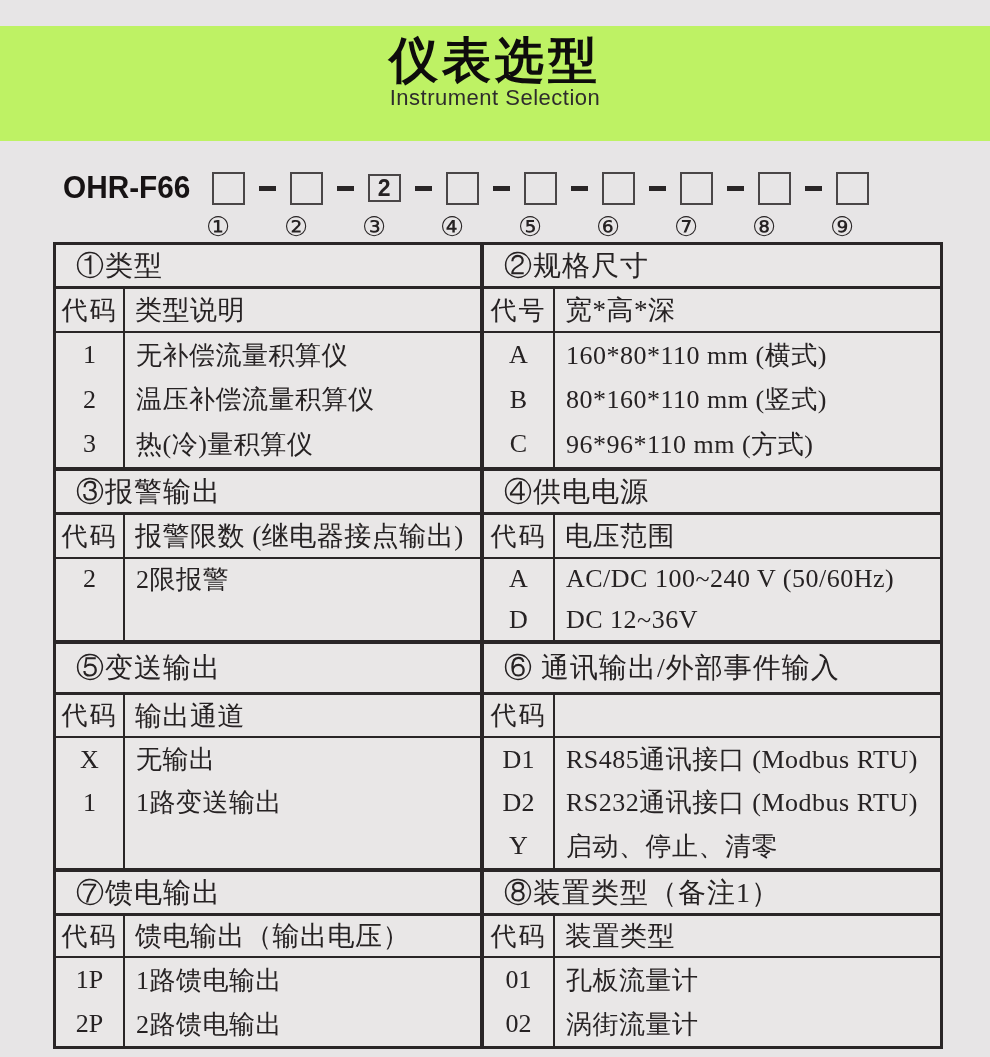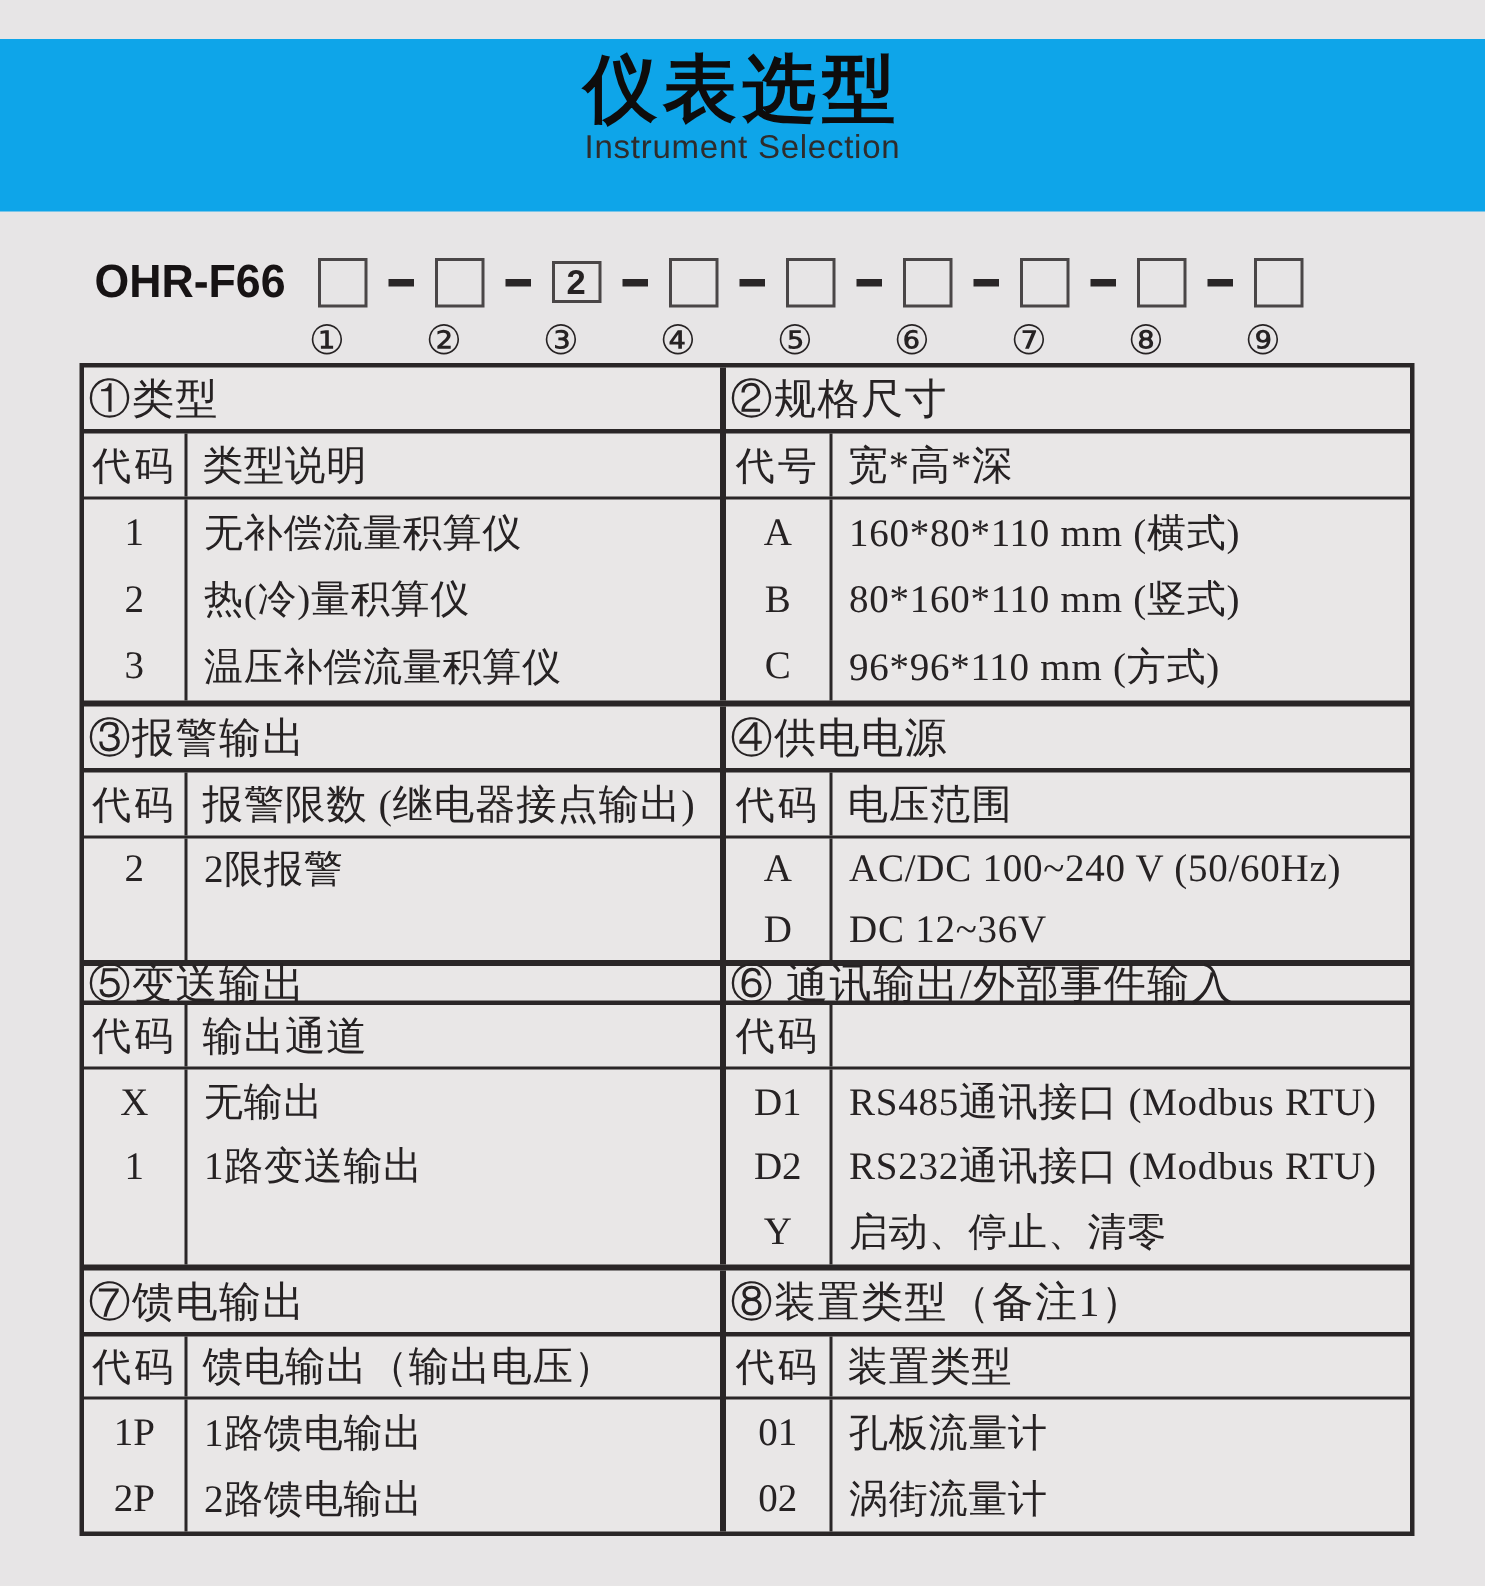--- a/index.html
+++ b/index.html
@@ -8,21 +8,21 @@
     position:relative;
     background:#e7e5e6;
     overflow:hidden;
     font-family:"Liberation Serif","DejaVu Serif",serif;
     color:#262223;
   }
 
   
   .banner {
     position:absolute; left:0; top:26px; width:990px; height:115px;
-    background:#0ea5e9; text-align:center;
+    background:#bef264; text-align:center;
   }
   .banner h1 {
     padding-top:8px;
     font-family:"Liberation Sans","DejaVu Sans",sans-serif;
     font-size:49px; font-weight:800; letter-spacing:4px; color:#0e0c0c;
     line-height:1.1;
   }
   .banner .sub {
     font-family:"Liberation Sans","DejaVu Sans",sans-serif;
     font-size:22px; font-weight:400; letter-spacing:0.5px; color:#2e2c2c;
@@ -65,24 +65,24 @@
     position:absolute; left:53px; top:242px; width:890px;
     border:3px solid #2a2627; background:#e9e7e7;
   }
   .section { border-top:4px solid #2a2627; }
   .section:first-child { border-top:none; }
   .sec-row { display:flex; }
   .half-l { width:424px; }
   .half-r { width:460px; border-left:4px solid #2a2627; }
   .sec-title {
     height:44px; border-bottom:3px solid #2a2627;
-    display:flex; align-items:center; padding-left:3px;
+    display:flex; align-items:center; padding-left:20px;
     font-size:28px; letter-spacing:1px;
   }
-  .sec2 .sec-title { height:26px; }
+  .sec2 .sec-title { height:51px; }
   .hdr { display:flex; height:44px; border-bottom:2px solid #2a2627; }
   .sec2 .hdr { height:43px; } .sec3 .hdr { height:42px; }
   .hdr .code-h {
     display:flex; align-items:center; justify-content:center;
     font-size:26px; letter-spacing:2px;
   }
   .half-l .code-h { width:69px; border-right:2px solid #2a2627; }
   .half-r .code-h { width:71px; border-right:2px solid #2a2627; }
   .hdr .desc-h {
     flex:1; display:flex; align-items:center; padding-left:10px;
@@ -155,22 +155,22 @@
           <div class="desc-h">类型说明</div>
         </div>
         <div class="data">
           <div class="code-col">
             <div class="dline">1</div>
             <div class="dline">2</div>
             <div class="dline">3</div>
           </div>
           <div class="desc-col">
             <div class="dline">无补偿流量积算仪</div>
+            <div class="dline">温压补偿流量积算仪</div>
             <div class="dline">热(冷)量积算仪</div>
-            <div class="dline">温压补偿流量积算仪</div>
           </div>
         </div>
       </div>
       <div class="half-r">
         <div class="sec-title">②规格尺寸</div>
         <div class="hdr">
           <div class="code-h">代号</div>
           <div class="desc-h">宽*高*深</div>
         </div>
         <div class="data">

